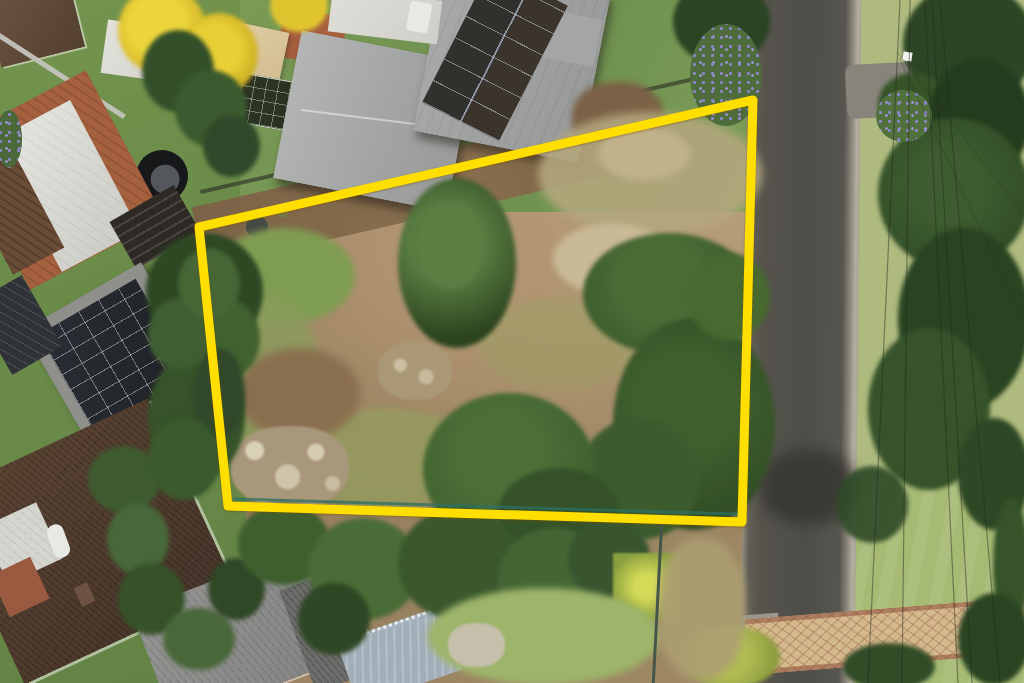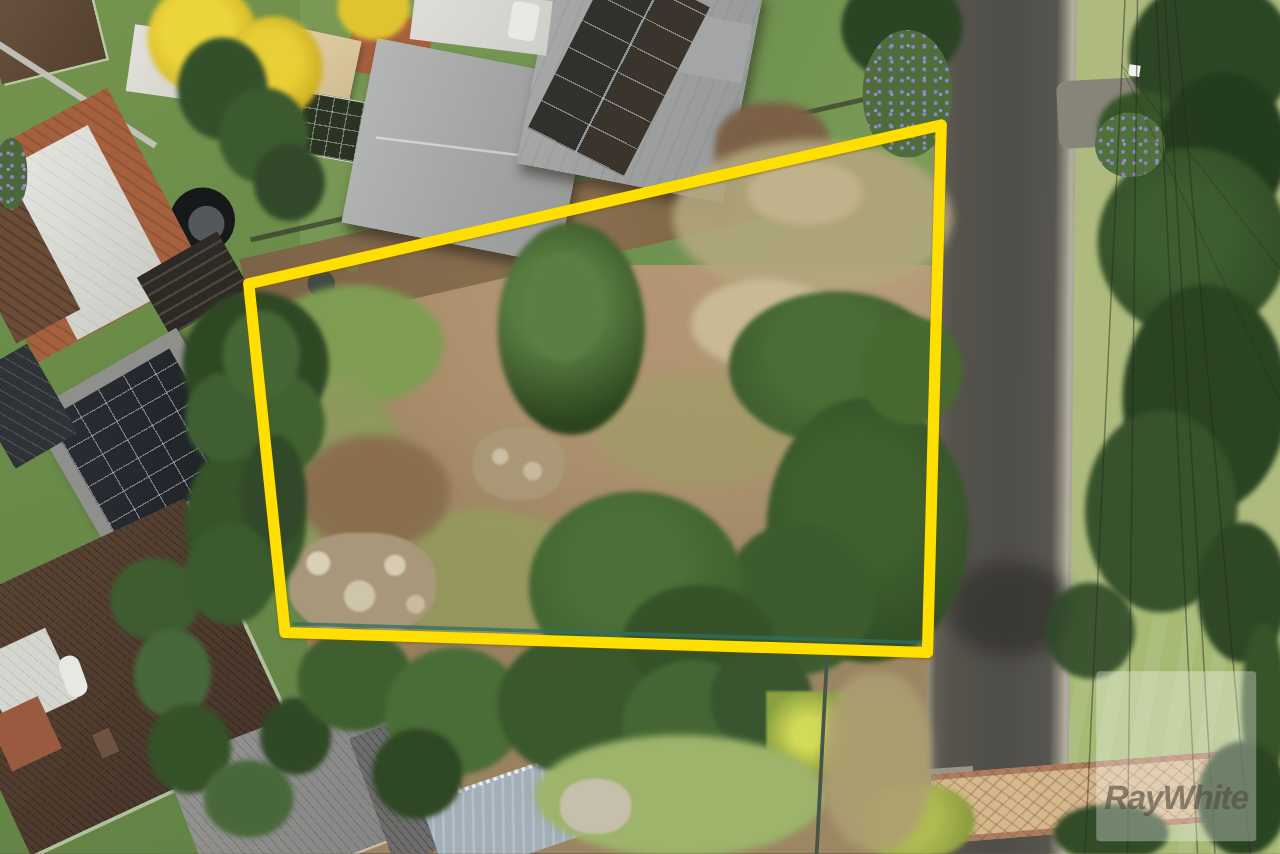--- a/index.html
+++ b/index.html
@@ -386,17 +386,14 @@
       <line x1="897" y1="52" x2="1024" y2="215"></line>
       <line x1="899" y1="58" x2="1024" y2="320"></line>
     </g>
   </svg>
 
   <svg class="ab boundary-svg" viewBox="0 0 1024 683">
     <line x1="234" y1="499" x2="738" y2="514" stroke="#2f6f60" stroke-width="3" opacity="0.75"></line>
     <polygon fill="none" stroke-linejoin="round" stroke="#ffdf00" stroke-width="9" style="filter:drop-shadow(0 1px 1px rgba(120,80,0,.5));" points="199,227 753,100 742,522 228,506"></polygon>
   </svg>
 
-  <div class="ab watermark">
-    <div class="wm-text">RayWhite</div>
-  </div>
 
 </div>
 
 </body></html>

